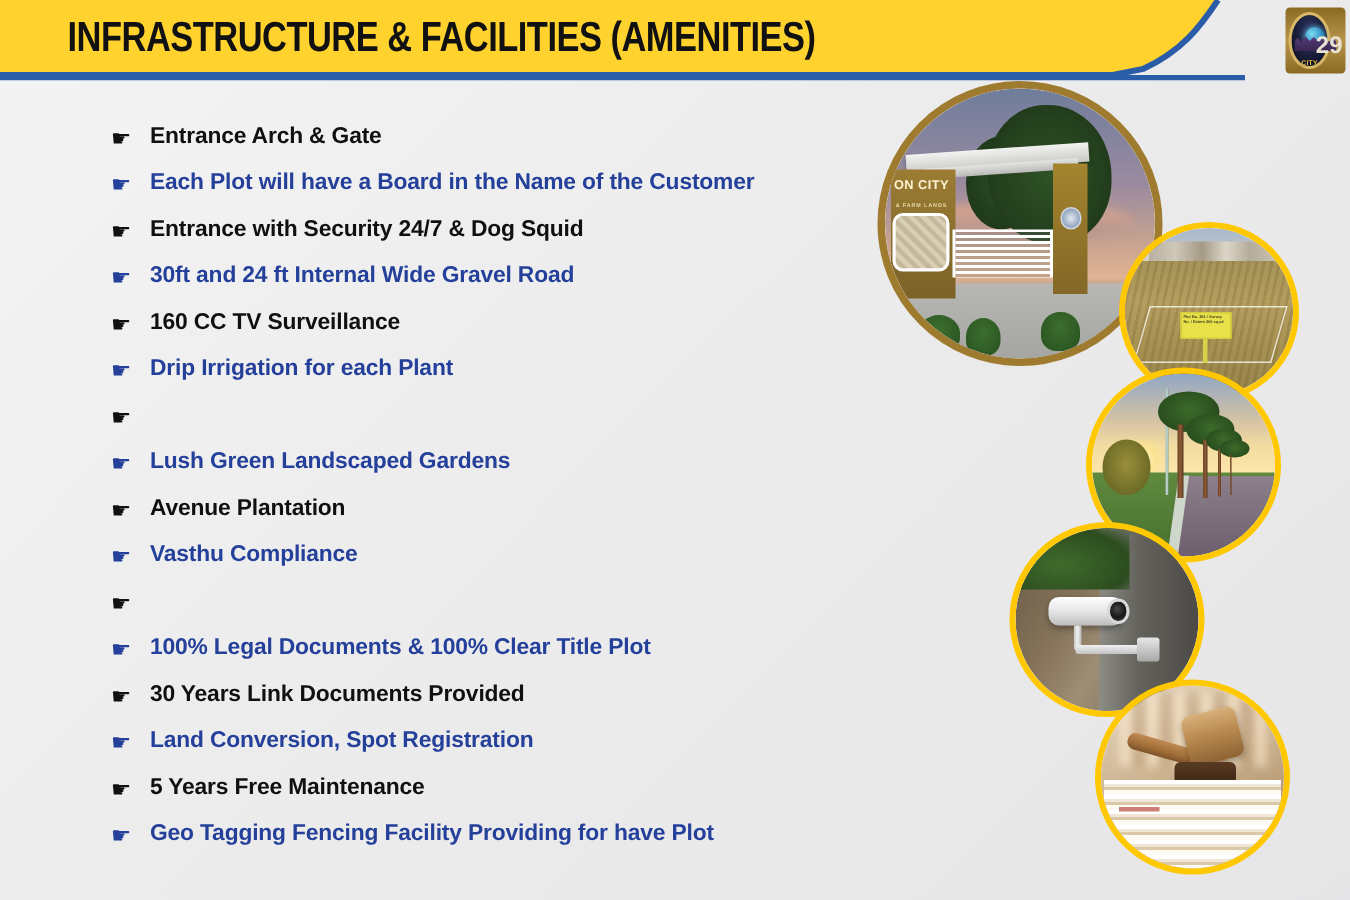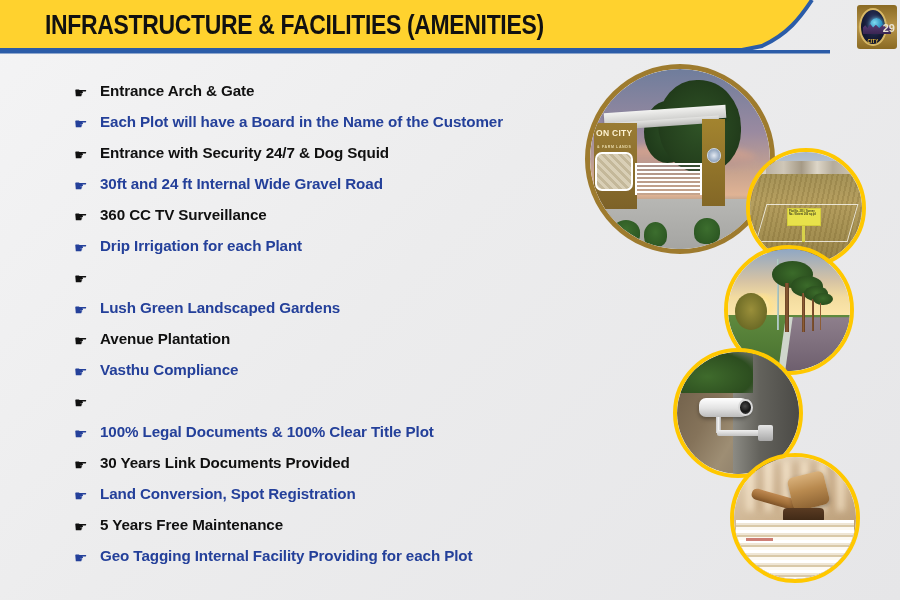--- a/index.html
+++ b/index.html
@@ -50,21 +50,21 @@
     clip-path: polygon(0 40%,8% 20%,16% 45%,26% 10%,36% 40%,46% 15%,58% 45%,70% 18%,82% 42%,92% 22%,100% 45%,100% 100%,0 100%);
   }
   .logo-word {
     position:absolute; left:2px; bottom:5px; width:28px;
     text-align:center; font-size:4.5px; font-weight:bold;
     color:#f5c84a; letter-spacing:0.2px;
     text-shadow:0 0 1px #000;
   }
   #page-number {
     position:absolute; right:2px; top:17px;
-    font-size:11px; font-weight:bold; color:#e8e2d2;
+    font-size:16px; font-weight:bold; color:#e8e2d2;
     z-index:6;
   }
 
   
   #bullet-list { position:absolute; left:74px; top:80px; width:520px; z-index:3; }
   .bullet-row { display:flex; align-items:flex-start; height:31px; }
   .bullet-glyph {
     width:26px; flex:0 0 26px; font-size:15px; line-height:22px;
     padding-top:2px;
   }
@@ -76,21 +76,21 @@
   .tone-blue .bullet-glyph, .tone-blue .bullet-text { color:#24409a; }
 
   
   .photo-circle {
     position:absolute; border-radius:50%; overflow:hidden;
     z-index:2;
   }
   .photo-inner { position:absolute; inset:0; border-radius:50%; overflow:hidden; }
 
   
-  #circle-entrance-gate { left:585px; top:64px; width:190px; height:190px;
+  #circle-entrance-gate { left:585px; top:54px; width:190px; height:190px;
      border:5px solid #9e7b2e; }
   .gate-sky { position:absolute; inset:0;
      background:linear-gradient(180deg,#6f7d9c 0%,#9a8aa0 35%,#c9a48f 58%,#e0b394 70%,#8e8c86 78%,#9a9893 100%); }
   .gate-cloud { position:absolute; left:8%; top:42%; width:84%; height:14%;
      background:linear-gradient(180deg,rgba(230,170,140,.85),rgba(150,130,140,.4));
      filter:blur(3px); border-radius:50%; }
   .gate-tree { position:absolute; left:38%; top:6%; width:46%; height:52%;
      background:radial-gradient(ellipse at 50% 50%, #2f5226 0%, #24401d 60%, #1b3116 100%);
      border-radius:48% 52% 46% 54%; }
   .gate-tree2 { position:absolute; left:30%; top:18%; width:26%; height:34%;
@@ -250,21 +250,21 @@
   <div class="bullet-row tone-dark">
     <span class="bullet-glyph">☛</span>
     <span class="bullet-text">Entrance with Security 24/7 &amp; Dog Squid</span>
   </div>
   <div class="bullet-row tone-blue">
     <span class="bullet-glyph">☛</span>
     <span class="bullet-text">30ft and 24 ft Internal Wide Gravel Road</span>
   </div>
   <div class="bullet-row tone-dark">
     <span class="bullet-glyph">☛</span>
-    <span class="bullet-text">360 CC TV Surveillance</span>
+    <span class="bullet-text">160 CC TV Surveillance</span>
   </div>
   <div class="bullet-row tone-blue">
     <span class="bullet-glyph">☛</span>
     <span class="bullet-text">Drip Irrigation for each Plant</span>
   </div>
   <div class="bullet-row tone-dark">
     <span class="bullet-glyph">☛</span>
   </div>
   <div class="bullet-row tone-blue">
     <span class="bullet-glyph">☛</span>
@@ -292,21 +292,21 @@
   <div class="bullet-row tone-blue">
     <span class="bullet-glyph">☛</span>
     <span class="bullet-text">Land Conversion, Spot Registration</span>
   </div>
   <div class="bullet-row tone-dark">
     <span class="bullet-glyph">☛</span>
     <span class="bullet-text">5 Years Free Maintenance</span>
   </div>
   <div class="bullet-row tone-blue">
     <span class="bullet-glyph">☛</span>
-    <span class="bullet-text">Geo Tagging Internal Facility Providing for each Plot</span>
+    <span class="bullet-text">Geo Tagging Fencing Facility Providing for have Plot</span>
   </div>
 
 </div>
 
 <div class="photo-circle" id="circle-entrance-gate">
   <div class="photo-inner">
     <div class="gate-sky"></div>
     <div class="gate-cloud"></div>
     <div class="gate-tree2"></div>
     <div class="gate-tree"></div>

